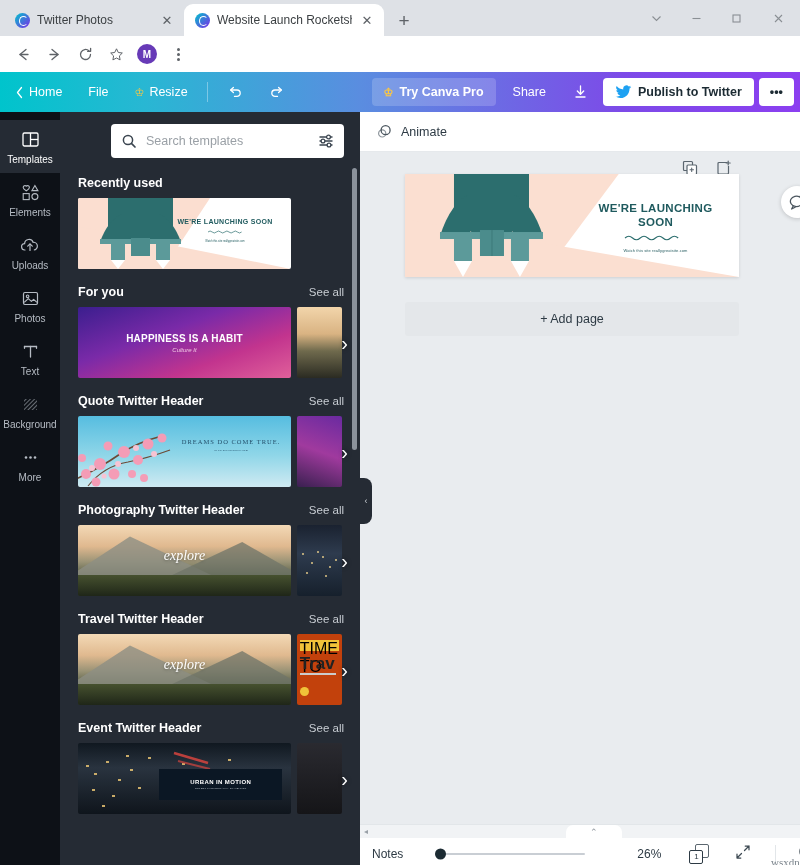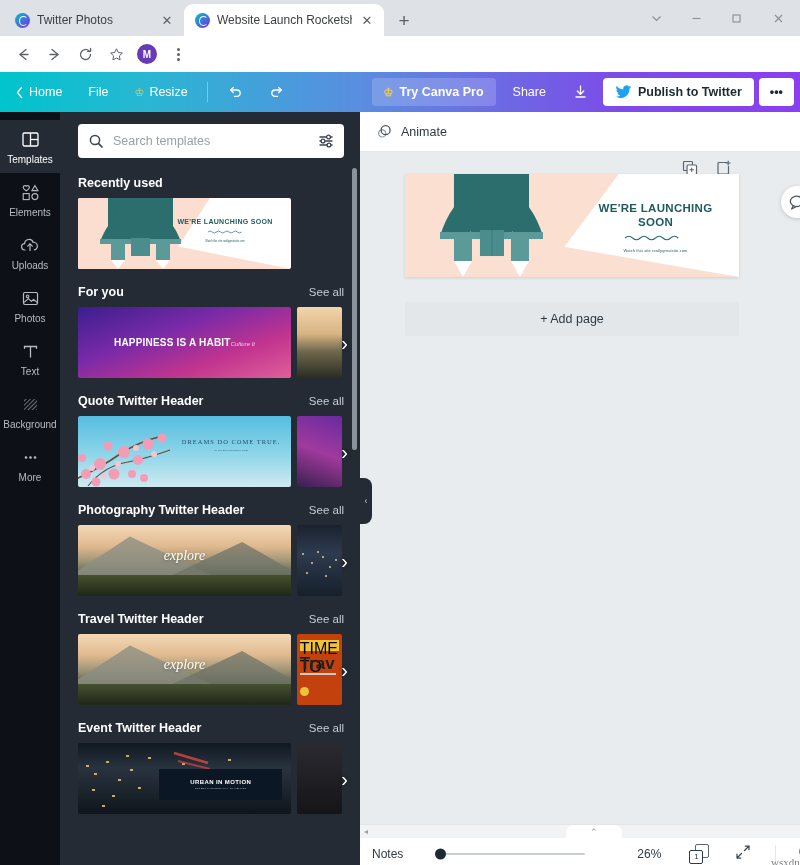--- a/index.html
+++ b/index.html
@@ -219,20 +219,21 @@
     overflow: hidden;
   }
   .search-box {
     height: 34px;
     background:#ffffff;
     border-radius: 4px;
     display:flex; align-items:center;
     padding: 0 10px;
     gap: 9px;
     margin-bottom: 18px;
+    margin-left: 33px;
   }
   .search-box input {
     flex:1; border:none; outline:none;
     font-size: 12.5px; color:#4a4a4a;
     font-family:"Liberation Sans", sans-serif;
     background:transparent;
   }
   .search-box input::placeholder { color:#9aa0a6; }
   .sec-head {
     display:flex; align-items:baseline; justify-content:space-between;
@@ -286,21 +287,21 @@
   }
   .art-rocket .sub {
     font-size:2.6px; font-weight:400; margin-top:4px; letter-spacing:0;
   }
   .wave { width:34px;height:4px;margin:3px auto 0; }
 
   .art-happiness {
     width:100%;height:100%;
     background: linear-gradient(160deg, #3b1e8e 0%, #7a2aa8 38%, #c2348e 70%, #e0609a 100%);
     display:flex; align-items:center; justify-content:center;
-    flex-direction:row;
+    flex-direction:column;
   }
   .art-happiness .h1 { color:#fff; font-weight:700; font-size:10px; letter-spacing:0.2px; }
   .art-happiness .h2 { color:#f2c9e4; font-size:6px; font-style:italic; margin-top:3px; }
 
   .art-sunset {
     width:100%;height:100%;
     background: linear-gradient(180deg,#f2d5ab 0%, #d9b382 38%, #6f6a4d 62%, #2b2b22 100%);
   }
 
   .art-blossom { width:100%;height:100%; background: linear-gradient(180deg,#56bde0 0%, #8fd6e8 55%, #cfeaf2 100%); position:relative; overflow:hidden;}

